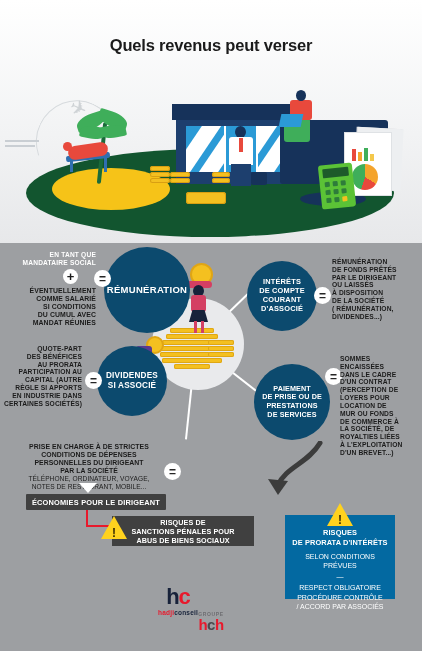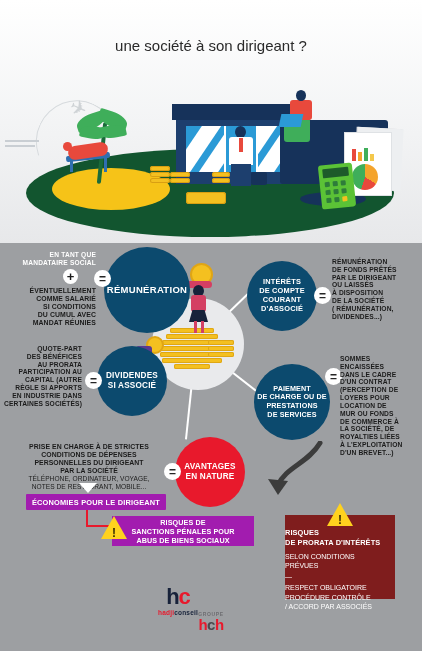--- a/index.html
+++ b/index.html
@@ -112,25 +112,25 @@
   }
 
   .spoke{position:absolute;background:#ffffff;height:2px;transform-origin:0 50%;}
 
   .txt{position:absolute;font-weight:bold;line-height:1.17;color:#1b1b1b;}
   .txt.white{color:#ffffff;}
   .txt.r{text-align:right;}
   .txt.l{text-align:left;}
 
   .redbar{
-    position:absolute;background:#a21caf;color:#fff;font-weight:bold;
+    position:absolute;background:#404040;color:#fff;font-weight:bold;
     display:flex;align-items:center;justify-content:center;text-align:center;
   }
   .redbox{
-    position:absolute;background:#7f1d1d;color:#fff;text-align:left;
+    position:absolute;background:#0369a1;color:#fff;text-align:center;
   }
   .warn{
     position:absolute;width:0;height:0;
     border-left:13px solid transparent;border-right:13px solid transparent;
     border-bottom:23px solid #ffd21e;
   }
   .warn-bang{position:absolute;color:#3a2c00;font-weight:bold;font-size:12px;line-height:1;}
   .tri-down{
     position:absolute;width:0;height:0;
     border-left:9px solid transparent;border-right:9px solid transparent;
@@ -153,21 +153,21 @@
   .hch-mark{font-size:15px;font-weight:bold;color:#e8192c;letter-spacing:-.5px;line-height:1;}
   .hch-mark .d{color:#4a4a4e;}
 </style>
 </head>
 <body>
 
 <div id="stage">
 
   <div class="header">
     <div class="title-wrap">
-      <div class="title-l2">une société à son dirigeant ?</div>
+      <div class="title-l1">Quels revenus peut verser</div>
     </div>
 
     <div class="hero">
       <div class="ground"></div>
       <div class="sand"></div>
 
       <div class="arc"></div>
       <div class="plane">✈</div>
 
       <div class="palm-trunk"></div>
@@ -341,21 +341,21 @@
       <div>AU PRORATA</div>
       <div>PARTICIPATION AU</div>
       <div>CAPITAL (AUTRE</div>
       <div>RÈGLE SI APPORTS</div>
       <div>EN INDUSTRIE DANS</div>
       <div>CERTAINES SOCIÉTÉS)</div>
     </div>
 
     <div class="node black" style="left:254px;top:121px;width:76px;height:76px;font-size:7.2px;letter-spacing:.1px;flex-direction:column;">
       <span>PAIEMENT</span>
-      <span>DE CHARGE OU DE</span>
+      <span>DE PRISE OU DE</span>
       <span>PRESTATIONS</span>
       <span>DE SERVICES</span>
     </div>
     <div class="eq" style="left:325px;top:125px;">
       <span>=</span>
     </div>
     <div class="txt l" style="left:340px;top:112px;width:80px;font-size:6.7px;letter-spacing:.1px;">
       <div>SOMMES</div>
       <div>ENCAISSÉES</div>
       <div>DANS LE CADRE</div>
@@ -364,24 +364,20 @@
       <div>LOYERS POUR</div>
       <div>LOCATION DE</div>
       <div>MUR OU FONDS</div>
       <div>DE COMMERCE À</div>
       <div>LA SOCIÉTÉ, DE</div>
       <div>ROYALTIES LIÉES</div>
       <div>À L'EXPLOITATION</div>
       <div>D'UN BREVET...)</div>
     </div>
 
-    <div class="node red" style="left:175px;top:194px;width:70px;height:70px;font-size:8.2px;letter-spacing:.2px;flex-direction:column;">
-      <span>AVANTAGES</span>
-      <span>EN NATURE</span>
-    </div>
     <div class="eq" style="left:164px;top:220px;">
       <span>=</span>
     </div>
     <div class="txt" style="left:18px;top:200px;width:142px;font-size:6.9px;text-align:center;letter-spacing:.05px;">
       <div>PRISE EN CHARGE À DE STRICTES</div>
       <div>CONDITIONS DE DÉPENSES</div>
       <div>PERSONNELLES DU DIRIGEANT</div>
       <div>PAR LA SOCIÉTÉ</div>
       <div style="font-weight:normal;font-size:6.6px;">TÉLÉPHONE, ORDINATEUR, VOYAGE,</div>
       <div style="font-weight:normal;font-size:6.6px;">NOTES DE RESTAURANT, MOBILE...</div>

